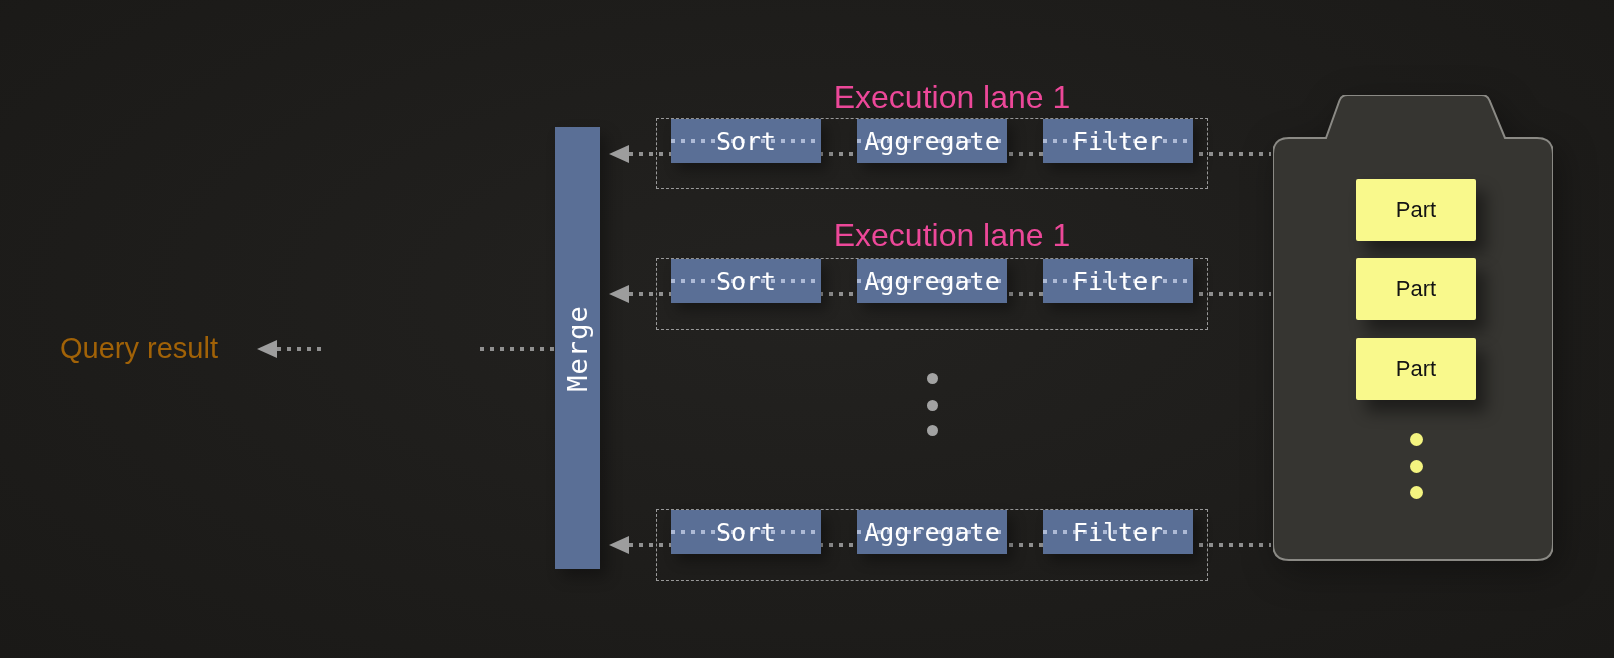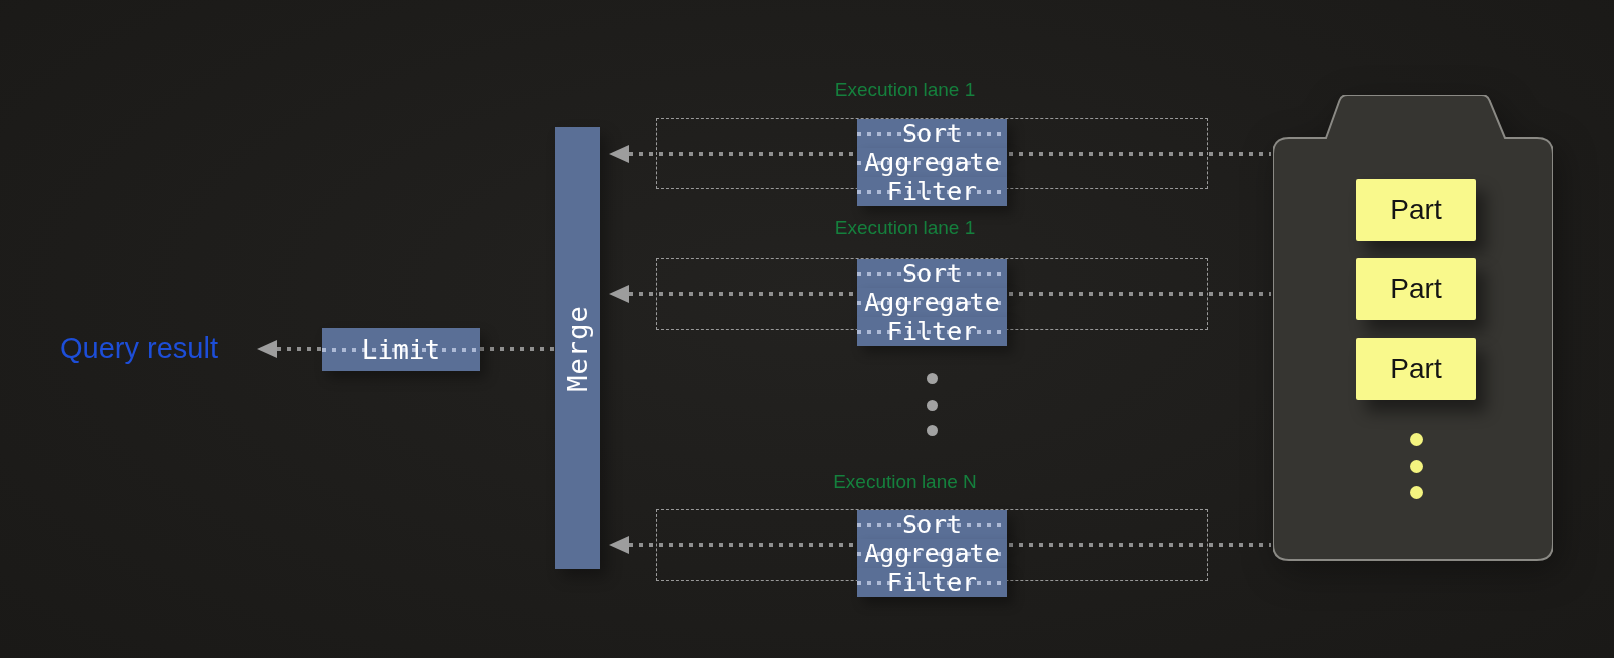--- a/index.html
+++ b/index.html
@@ -31,21 +31,21 @@
     background-size: 100% 4px; background-position: 0 50%; background-repeat: no-repeat;
     color: #ffffff;
     font-family: "DejaVu Sans Mono", "Liberation Mono", monospace;
     font-size: 25px;
     box-shadow: 6px 7px 12px rgba(0,0,0,0.32);
   }
 
   
   .query-result {
     position: absolute; left: 60px; top: 331px;
-    color: #1d4ed8; font-size: 29px; line-height: 34px;
+    color: #a16207; font-size: 29px; line-height: 34px;
   }
   .limit-box {
     position: absolute; left: 322px; top: 328px; width: 158px; height: 43px;
     font-size: 26px;
   }
 
   
   .merge-bar {
     position: absolute; left: 555px; top: 127px; width: 45px; height: 442px;
     background: #5a6f96;
@@ -53,29 +53,28 @@
     box-shadow: 7px 8px 14px rgba(0,0,0,0.32);
   }
   .merge-bar span {
     transform: rotate(-90deg); white-space: nowrap;
     color: #ffffff; font-family: "DejaVu Sans Mono", "Liberation Mono", monospace;
     font-size: 27px; letter-spacing: 1px;
   }
 
   
   .lane-title {
-    position: absolute; left: 629px; width: 552px;
-    text-align: center; color: #15803d; font-size: 19px;
+    position: absolute; left: 676px; width: 552px;
+    text-align: center; color: #ec4899; font-size: 32px;
   }
   .lane-box {
     position: absolute; left: 656px; width: 552px;
     border: 1px dashed #9a9a9a;
-    display: flex; align-items: center; justify-content: space-between;
+    display: flex; justify-content: space-between;
     padding: 0 14px;
-    flex-direction: column;
   }
   .lane-box .opbox { width: 150px; height: 44px; }
   .lane-line {
     position: absolute; left: -28px; right: -64px; top: 50%;
     margin-top: -2px; z-index: 0;
   }
   .lane-arrow { left: -48px; top: 50%; margin-top: -9px; }
 
   
   .vdot { position: absolute; border-radius: 50%; }
@@ -86,35 +85,34 @@
   .folder { position: absolute; left: 1273px; top: 95px; width: 280px; height: 470px; }
   .folder svg { position: absolute; left: 0; top: 0; filter: drop-shadow(6px 10px 18px rgba(0,0,0,0.35)); }
   .folder-title {
     position: absolute; left: 53px; top: 8px; width: 180px;
     text-align: center; color: #ffffff; font-size: 27px;
   }
   .part-box {
     position: absolute; left: 83px; width: 120px; height: 62px;
     background: #f9f98c; border-radius: 2px;
     display: flex; align-items: center; justify-content: center;
-    color: #141414; font-size: 28px;
+    color: #141414; font-size: 22px;
     box-shadow: 10px 12px 16px rgba(0,0,0,0.45);
   }
 </style>
 </head>
 <body>
 
 <div id="canvas">
 
   <div class="query-result">Query result</div>
 
   <div class="arrow-left" style="left:257px; top:340px;"></div>
   <div class="dotline" style="left:277px; top:347px; width:45px;"></div>
 
-  <div class="opbox limit-box">Limit</div>
 
   <div class="dotline" style="left:480px; top:347px; width:75px;"></div>
 
   <div class="merge-bar">
     <span>Merge</span>
   </div>
 
   <div class="lane-title" style="top:79px;">Execution lane 1</div>
   <div class="lane-box" style="top:118px; height:71px;">
     <div class="dotline lane-line"></div>
@@ -130,21 +128,20 @@
     <div class="arrow-left lane-arrow"></div>
     <div class="opbox">Sort</div>
     <div class="opbox">Aggregate</div>
     <div class="opbox">Filter</div>
   </div>
 
   <div class="vdot gray" style="top:373px;"></div>
   <div class="vdot gray" style="top:400px;"></div>
   <div class="vdot gray" style="top:425px;"></div>
 
-  <div class="lane-title" style="top:471px;">Execution lane N</div>
   <div class="lane-box" style="top:509px; height:72px;">
     <div class="dotline lane-line"></div>
     <div class="arrow-left lane-arrow"></div>
     <div class="opbox">Sort</div>
     <div class="opbox">Aggregate</div>
     <div class="opbox">Filter</div>
   </div>
 
   <div class="folder">
     <svg width="280" height="470" viewBox="0 0 280 470">

